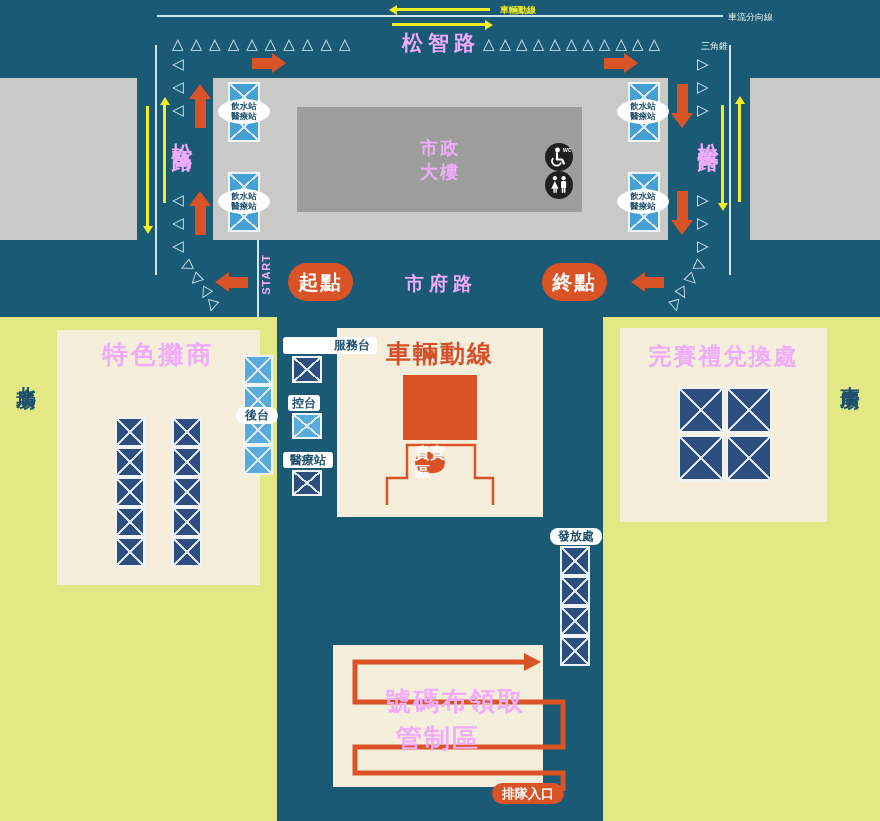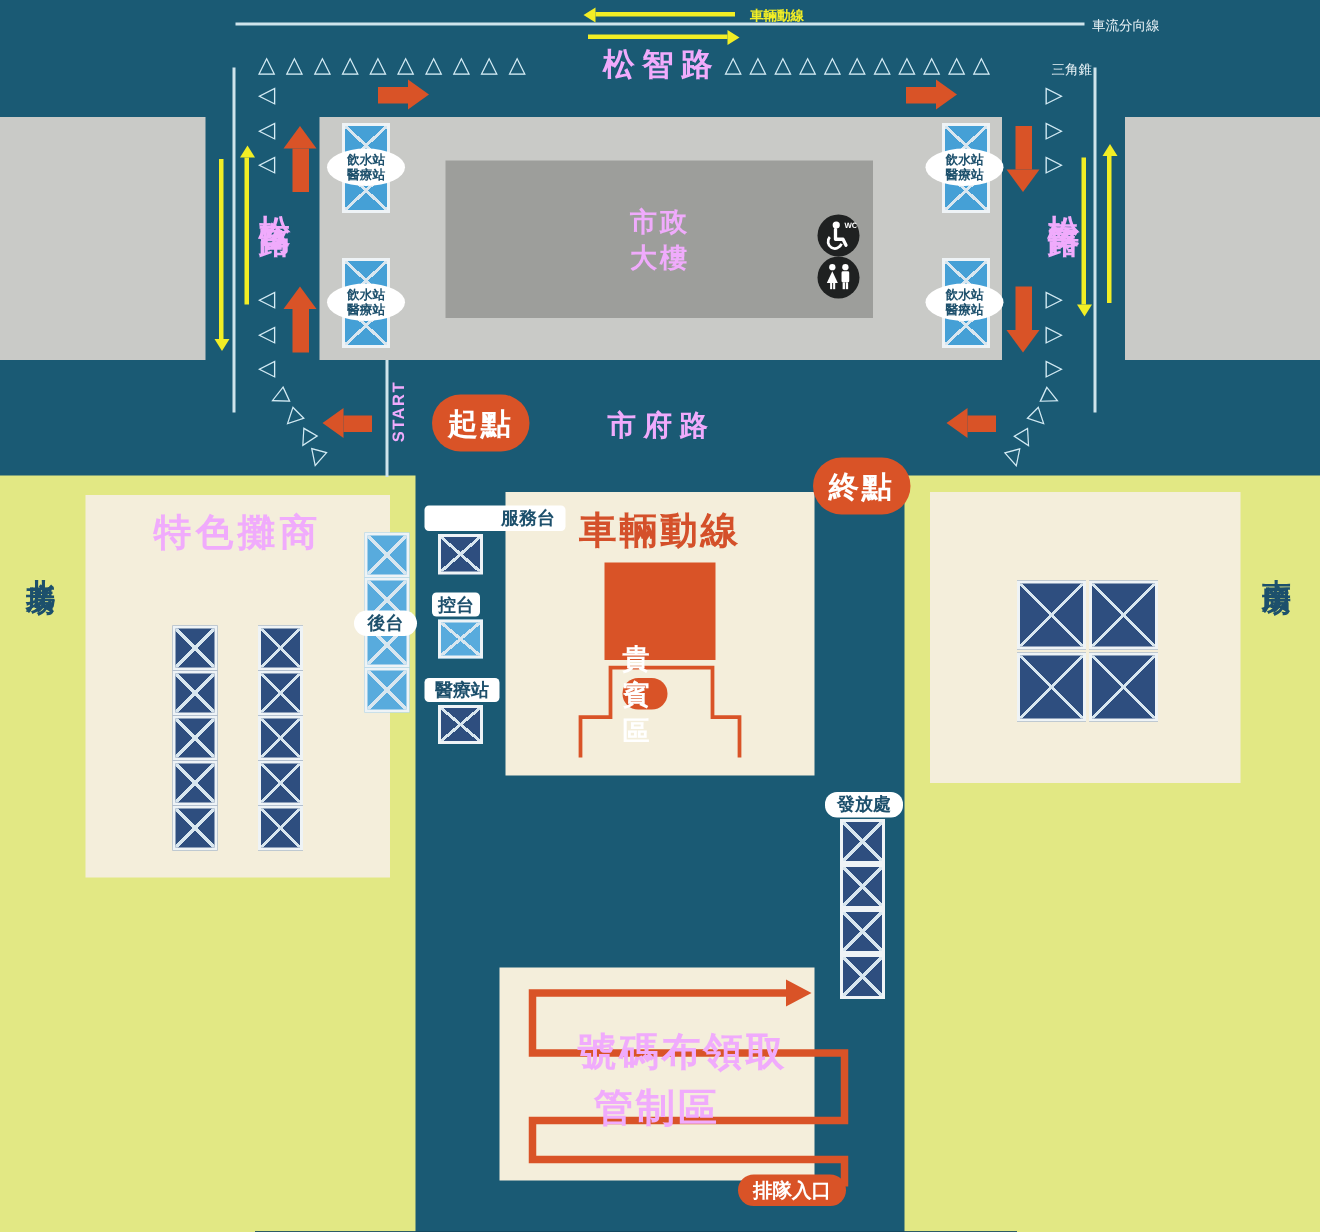--- a/index.html
+++ b/index.html
@@ -238,21 +238,21 @@
     </svg>
   </div>
 
   <div class="abs wtext roadname" style="left:402px;top:29px;">松智路</div>
   <div class="abs wtext vert" style="left:168px;top:126px;font-size:21px;letter-spacing:4px;">松高路</div>
   <div class="abs wtext vert" style="left:694px;top:126px;font-size:21px;letter-spacing:4px;">松壽路</div>
   <div class="abs wtext" style="left:405px;top:271px;font-size:19px;letter-spacing:5px;">市府路</div>
   <div class="abs wtext vert" style="left:260px;top:254px;font-size:11px;letter-spacing:1px;text-orientation:mixed;transform:rotate(180deg);">START</div>
 
   <div class="rpill" style="left:288px;top:263px;width:65px;height:38px;border-radius:19px;font-size:20px;letter-spacing:2px;">起點</div>
-  <div class="rpill" style="left:542px;top:263px;width:65px;height:38px;border-radius:19px;font-size:20px;letter-spacing:2px;margin-top:42px;">終點</div>
+  <div class="rpill" style="left:542px;top:263px;width:65px;height:38px;border-radius:19px;font-size:20px;letter-spacing:2px;">終點</div>
 
   <div class="abs plazaname vert" style="left:13px;top:370px;">北廣場</div>
   <div class="abs plazaname vert" style="left:837px;top:370px;">南廣場</div>
 
   <div class="abs cream" style="left:57px;top:330px;width:203px;height:255px;"></div>
   <div class="abs title" style="left:57px;top:338px;width:203px;font-size:25px;letter-spacing:3px;">特色攤商</div>
   <div class="abs col" style="left:115px;top:417px;">
     <div class="xbox b30"></div>
   <div class="xbox b30"></div>
       <div class="xbox b30"></div>
@@ -280,20 +280,21 @@
   <div class="wlabel" style="left:288px;top:395px;width:32px;height:16px;border-radius:3px;font-size:12px;line-height:16px;">控台</div>
   <div class="abs xbox light" style="left:292px;top:413px;width:30px;height:26px;"></div>
   <div class="wlabel" style="left:283px;top:452px;width:50px;height:16px;border-radius:3px;font-size:12px;line-height:16px;">醫療站</div>
   <div class="abs xbox" style="left:292px;top:470px;width:30px;height:26px;"></div>
 
   <div class="abs cream" style="left:337px;top:328px;width:206px;height:189px;"></div>
   <div class="abs" style="left:337px;top:337px;width:206px;text-align:center;color:#d4502a;font-weight:bold;font-size:25px;letter-spacing:2px;">車輛動線</div>
   <div class="abs" style="left:403px;top:375px;width:74px;height:65px;background:#d95327;"></div>
 
   <div class="abs cream" style="left:620px;top:328px;width:207px;height:194px;"></div>
+  <div class="abs title" style="left:620px;top:341px;width:207px;font-size:23px;letter-spacing:2px;">完賽禮兌換處</div>
   <div class="abs" style="left:678px;top:387px;display:grid;grid-template-columns:46px 46px;gap:2px;">
     <div class="xbox b46"></div>
   <div class="xbox b46"></div>
       <div class="xbox b46"></div>
       <div class="xbox b46"></div>
     </div>
 
   <div class="abs col" style="left:560px;top:546px;">
     <div class="xbox b30"></div>
   <div class="xbox b30"></div>
@@ -303,19 +304,19 @@
   <div class="wlabel" style="left:550px;top:528px;width:52px;height:17px;border-radius:8px;font-size:12px;line-height:17px;">發放處</div>
 
   <div class="abs cream" style="left:333px;top:645px;width:210px;height:142px;"></div>
 
   <svg class="overlay" width="880" height="821" viewBox="0 0 880 821">
     <polyline points="387,505 387,478 407,478 407,445 475,445 475,478 493,478 493,505" fill="none" stroke="#d95327" stroke-width="2.5"></polyline>
     <polyline points="563,791 563,773 355,773 355,747 563,747 563,702 355,702 355,662 524,662" fill="none" stroke="#d95327" stroke-width="5"></polyline>
     <polygon points="524,653 541,662 524,671" fill="#d95327"></polygon>
   </svg>
 
-  <div class="rpill" style="left:415px;top:452px;width:30px;height:21px;border-radius:11px;font-size:18px;">貴賓區</div>
+  <div class="rpill" style="left:415px;top:452px;width:30px;height:21px;border-radius:11px;font-size:15px;">貴賓區</div>
 
   <div class="abs title z2" style="left:333px;top:684px;width:210px;font-size:26px;letter-spacing:2px;padding-left:17px;">號碼布領取</div>
   <div class="abs title z2" style="left:333px;top:721px;width:210px;font-size:26px;letter-spacing:2px;">管制區</div>
   <div class="rpill" style="left:492px;top:783px;width:72px;height:21px;border-radius:11px;font-size:13px;">排隊入口</div>
 
 </div>
 
 </body></html>

